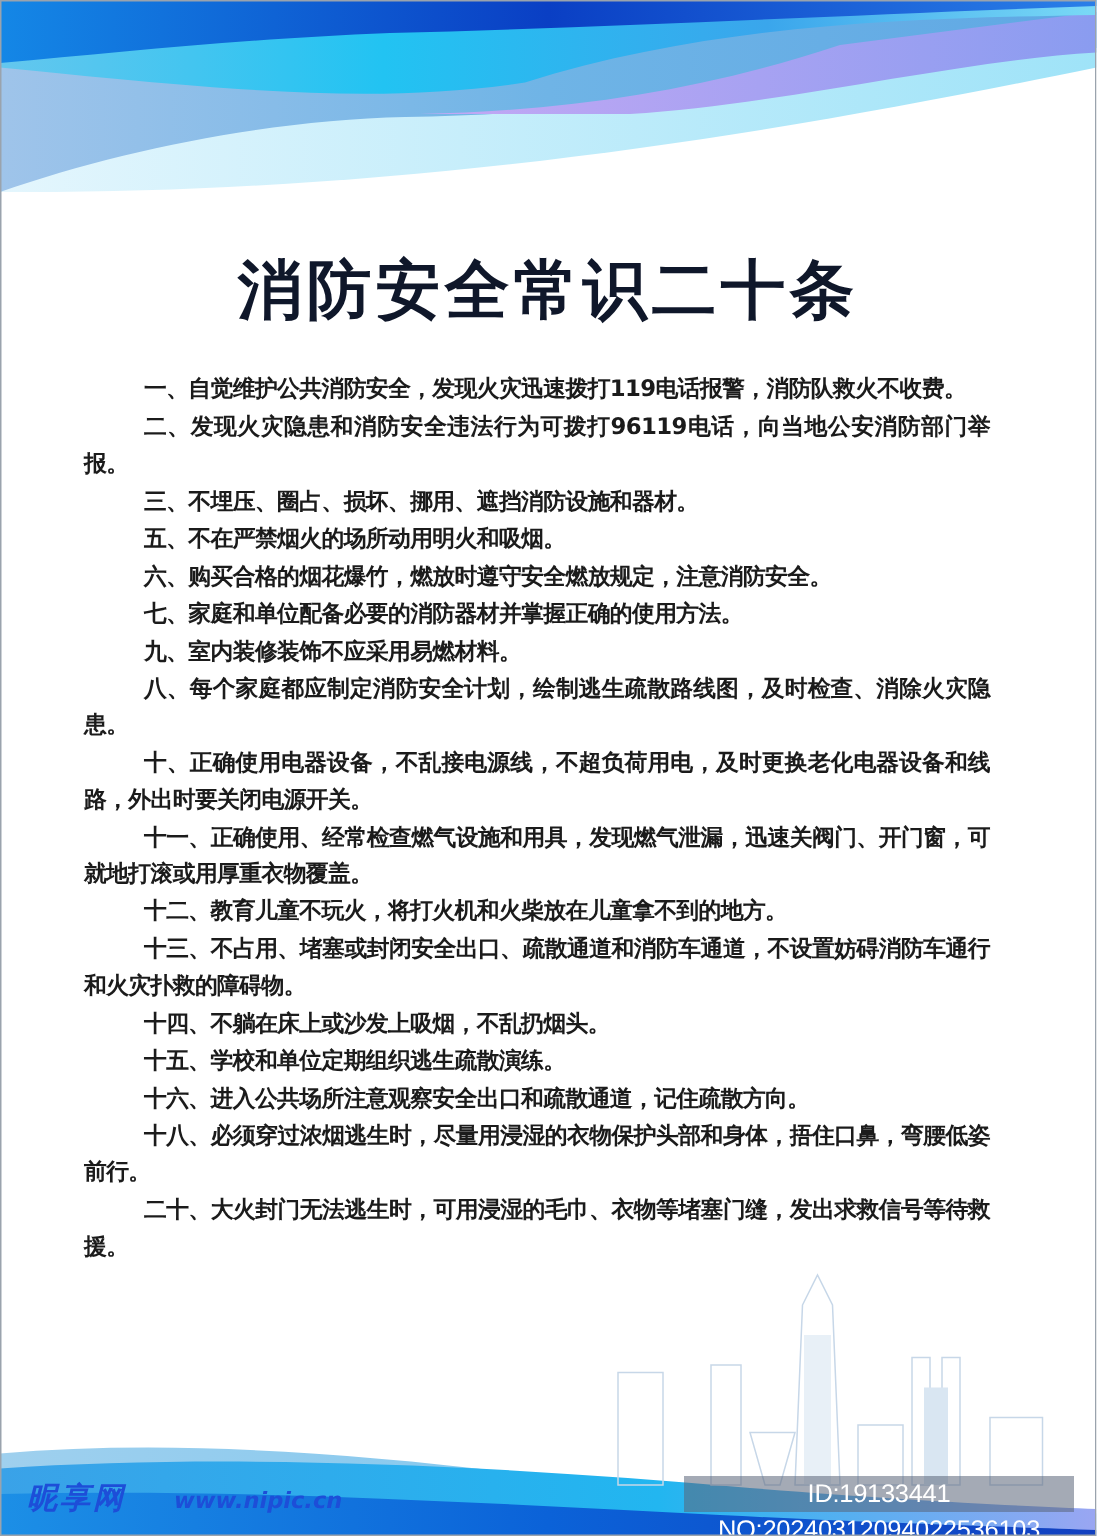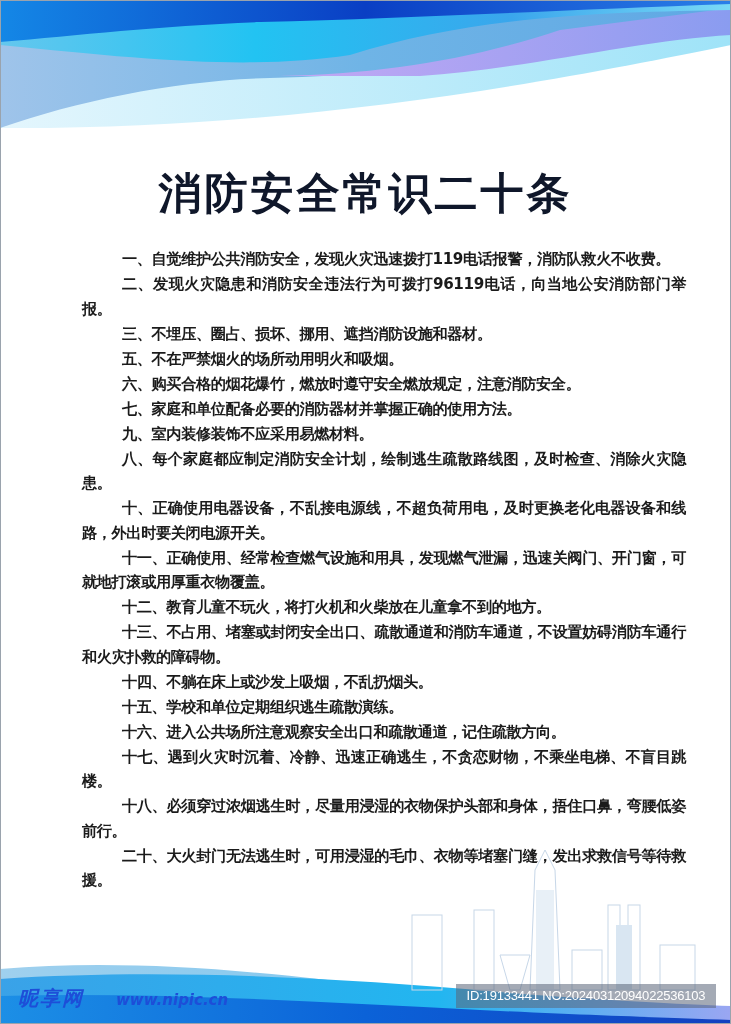--- a/index.html
+++ b/index.html
@@ -6,29 +6,29 @@
   body { width:731px; height:1024px; position:relative; overflow:hidden; background:#ffffff;
          font-family:"DejaVu Sans", sans-serif; }
   .frame { position:absolute; inset:0; border:1px solid #9aa3ad; box-sizing:border-box; pointer-events:none; z-index:20; }
   .top-wave, .bottom-wave, .skyline { position:absolute; left:0; z-index:1; }
   .top-wave { top:0; width:731px; height:140px; }
   .bottom-wave { bottom:0; width:731px; height:110px; }
   .skyline { left:360px; top:830px; width:371px; height:170px; z-index:2; }
   .title { position:absolute; top:165px; left:0; width:731px; text-align:center; z-index:5;
            font-family:"DejaVu Sans", sans-serif; font-weight:bold; font-size:43px; color:#0f172a;
            letter-spacing:3px; margin:0; }
-  .content { position:absolute; top:247px; left:82px; width:604px; z-index:5; }
+  .content { position:absolute; top:247px; left:56px; width:604px; z-index:5; }
   .item { font-family:"DejaVu Sans", sans-serif; font-weight:bold; font-size:15.2px; color:#1b1b1b;
           line-height:24.5px; text-indent:40px; margin:0 0 0.5px 0; text-align:justify; letter-spacing:-0.4px; }
   .logo { position:absolute; left:18px; bottom:12px; z-index:6; color:#1d4ed8; display:flex; align-items:baseline; gap:8px; }
   .logo-cn { font-family:"DejaVu Sans", sans-serif; font-weight:bold; font-style:italic; font-size:20px; letter-spacing:2px; }
   .logo-url { font-family:"DejaVu Sans", sans-serif; font-weight:bold; font-style:italic; font-size:15px;margin-left:24px; }
   .watermark { position:absolute; left:456px; top:984px; width:260px; height:24px; z-index:6;
                background:rgba(90,100,120,0.55); color:#ffffff; font-family:"Liberation Sans", sans-serif;
-               font-size:13px; line-height:24px; text-align:center; letter-spacing:-0.2px; }
+               font-size:17px; line-height:24px; text-align:center; letter-spacing:-0.2px; }
 </style>
 </head>
 <body>
 
 <div class="frame"></div>
 
 <svg class="top-wave" viewBox="0 0 731 140" preserveAspectRatio="none">
   <defs>
     <linearGradient id="tw1" x1="0" y1="0" x2="1" y2="0">
       <stop offset="0" stop-color="#1487e6"></stop>
@@ -113,21 +113,20 @@
   <p class="item">七、家庭和单位配备必要的消防器材并掌握正确的使用方法。</p>
   <p class="item">九、室内装修装饰不应采用易燃材料。</p>
   <p class="item">八、每个家庭都应制定消防安全计划，绘制逃生疏散路线图，及时检查、消除火灾隐患。</p>
   <p class="item">十、正确使用电器设备，不乱接电源线，不超负荷用电，及时更换老化电器设备和线路，外出时要关闭电源开关。</p>
   <p class="item">十一、正确使用、经常检查燃气设施和用具，发现燃气泄漏，迅速关阀门、开门窗，可就地打滚或用厚重衣物覆盖。</p>
   <p class="item">十二、教育儿童不玩火，将打火机和火柴放在儿童拿不到的地方。</p>
   <p class="item">十三、不占用、堵塞或封闭安全出口、疏散通道和消防车通道，不设置妨碍消防车通行和火灾扑救的障碍物。</p>
   <p class="item">十四、不躺在床上或沙发上吸烟，不乱扔烟头。</p>
   <p class="item">十五、学校和单位定期组织逃生疏散演练。</p>
   <p class="item">十六、进入公共场所注意观察安全出口和疏散通道，记住疏散方向。</p>
-  <p class="item">十七、遇到火灾时沉着、冷静、迅速正确逃生，不贪恋财物，不乘坐电梯、不盲目跳楼。</p>
   <p class="item">十八、必须穿过浓烟逃生时，尽量用浸湿的衣物保护头部和身体，捂住口鼻，弯腰低姿前行。</p>
   <p class="item">二十、大火封门无法逃生时，可用浸湿的毛巾、衣物等堵塞门缝，发出求救信号等待救援。</p>
 </div>
 
 <div class="logo">
   <span class="logo-cn">昵享网</span>
   <span class="logo-url">www.nipic.cn</span>
 </div>
 
 <div class="watermark">ID:19133441 NO:20240312094022536103</div>

